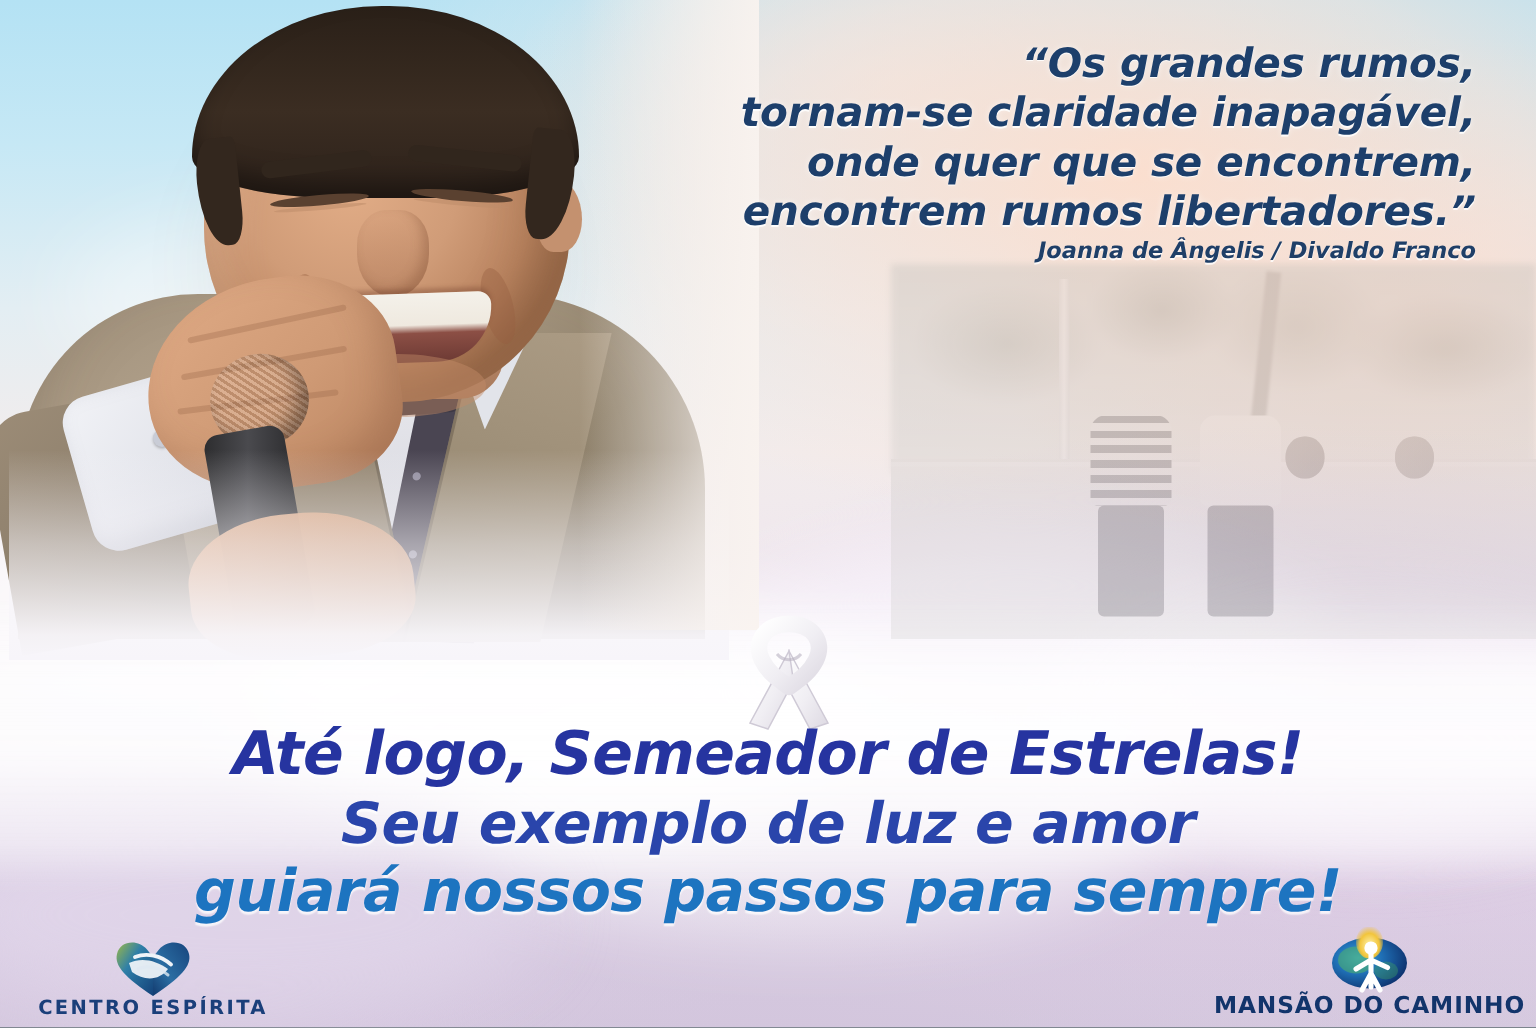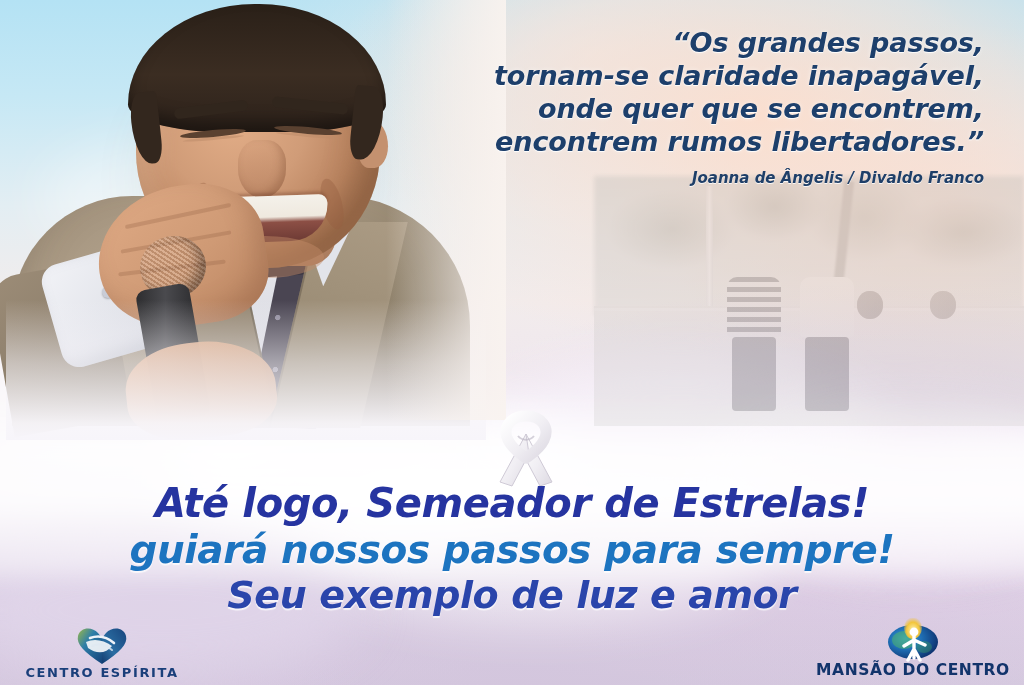--- a/index.html
+++ b/index.html
@@ -262,21 +262,20 @@
   .quote .line{
     font-family:"DejaVu Sans","Liberation Sans",sans-serif;
     font-style:italic;font-weight:bold;
     font-size:27px;line-height:33px;
     color:#1d3f6b;
     letter-spacing:-.1px;
     text-shadow:0 1px 0 rgba(255,255,255,.85), 0 0 5px rgba(255,255,255,.55);
     white-space:nowrap;
   }
   .quote .attrib{
-    margin-top:11px;
     font-style:italic;font-weight:bold;
     font-size:15px;
     color:#1f3f68;
     text-shadow:0 1px 0 rgba(255,255,255,.8);
   }
 
   
   .ribbon{position:absolute;left:482px;top:408px;width:88px;height:84px;}
 
   
@@ -380,21 +379,21 @@
     <div class="finger f2"></div>
     <div class="finger f3"></div>
     <div class="mic-head"></div>
     <div class="mic-body"></div>
     <div class="hand2"></div>
     <div class="portrait-fade"></div>
     <div class="portrait-fade-r"></div>
   </div>
 
   <div class="quote">
-    <div class="line">“Os grandes passos,</div>
+    <div class="line">“Os grandes rumos,</div>
     <div class="line">tornam-se claridade inapagável,</div>
     <div class="line">onde quer que se encontrem,</div>
     <div class="line">encontrem rumos libertadores.”</div>
     <div class="attrib">Joanna de Ângelis / Divaldo Franco</div>
   </div>
 
   <div class="ribbon">
     <svg viewBox="0 0 88 84" width="88" height="84">
       <defs>
         <linearGradient id="rg" x1="0" y1="0" x2="1" y2="1">
@@ -405,22 +404,22 @@
       </defs>
       <path d="M44 26 L70 74 L58 78 L41 46 Z" fill="url(#rg)" stroke="#cfcad6" stroke-width="1"></path>
       <path d="M44 26 L18 74 L30 78 L47 46 Z" fill="url(#rg)" stroke="#cfcad6" stroke-width="1"></path>
       <path d="M44 8 C60 8 68 20 62 32 C57 42 49 46 44 50 C39 46 31 42 26 32 C20 20 28 8 44 8 Z" fill="none" stroke="url(#rg)" stroke-width="11" stroke-linejoin="round"></path>
       <path d="M36 28 C40 33 48 33 52 28" fill="none" stroke="#b9b3c2" stroke-width="2" opacity=".6"></path>
     </svg>
   </div>
 
   <div class="headline">
     <div class="h h1">Até logo, Semeador de Estrelas!</div>
+    <div class="h h2">Seu exemplo de luz e amor</div>
     <div class="h h3">guiará nossos passos para sempre!</div>
-    <div class="h h2">Seu exemplo de luz e amor</div>
   </div>
 
   <div class="logo left">
     <div class="mark">
       <svg viewBox="0 0 56 42" width="56" height="42">
         <defs>
           <linearGradient id="hl" x1="0" y1="0" x2="1" y2="1">
             <stop offset="0%" stop-color="#9ab84a"></stop>
             <stop offset="38%" stop-color="#2f7fa8"></stop>
             <stop offset="100%" stop-color="#14427a"></stop>
@@ -457,16 +456,16 @@
           </radialGradient>
         </defs>
         <ellipse cx="27" cy="24" rx="25" ry="17" fill="url(#gg)"></ellipse>
         <ellipse cx="18" cy="22" rx="12" ry="9" fill="#4eb36a" opacity=".55"></ellipse>
         <ellipse cx="38" cy="29" rx="8" ry="6" fill="#3f9f63" opacity=".40"></ellipse>
         <ellipse cx="27" cy="10" rx="9" ry="11" fill="url(#fl)"></ellipse>
         <circle cx="28" cy="14" r="4.4" fill="#ffffff"></circle>
         <path d="M28 18 L28 40 M28 22 L18 28 M28 22 L39 27 M28 31 L22 42 M28 31 L34 42" stroke="#ffffff" stroke-width="3.4" stroke-linecap="round" fill="none"></path>
       </svg>
     </div>
-    <div class="t2">MANSÃO DO CENTRO</div>
+    <div class="t2">MANSÃO DO CAMINHO</div>
   </div>
 
 </div>
 
 </body></html>

